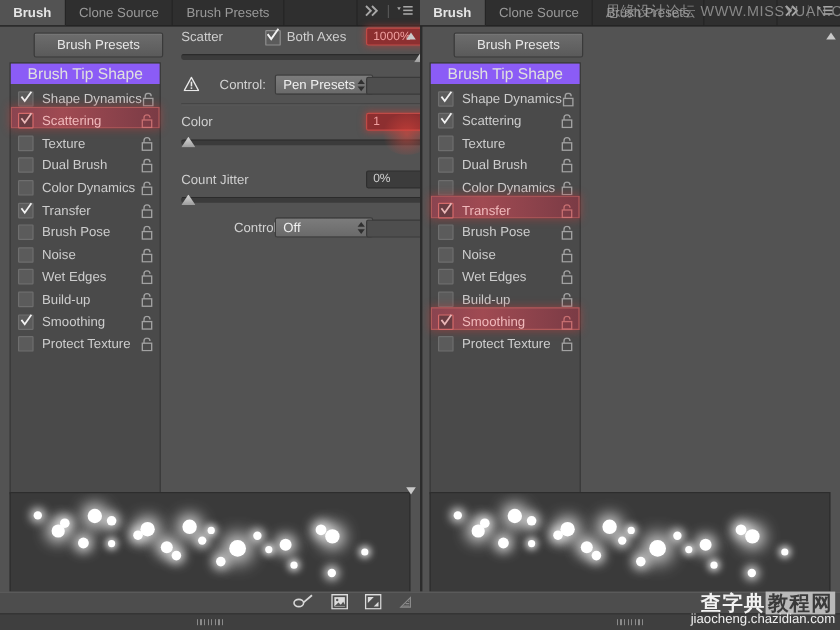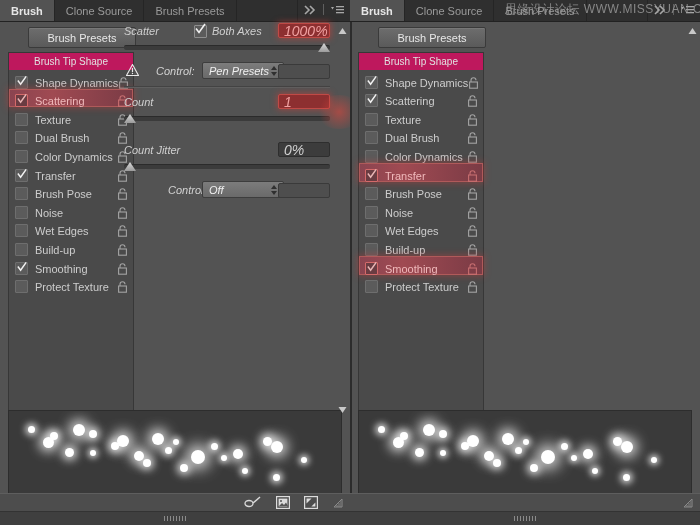--- a/index.html
+++ b/index.html
@@ -30,42 +30,42 @@
   
   .presetbtn{position:absolute;left:28px;top:27px;width:106px;height:19px;
     background:linear-gradient(#6d6d6d,#5a5a5a);border:1px solid #3a3a3a;border-radius:2px;
     display:flex;align-items:center;justify-content:center;color:#e8e8e8;font-size:11px;
     box-shadow:0 1px 0 rgba(255,255,255,.08) inset;}
 
   
   .list{position:absolute;left:8px;top:52px;width:124px;height:358px;
     background:#4a4a4a;border:1px solid #373737;}
   .list-head{height:17px;display:flex;align-items:center;justify-content:center;
-    color:#e0e0e0;font-size:10px;background:#be185d;}
+    color:#e0e0e0;font-size:13px;background:#8b5cf6;}
   .row{height:18.6px;display:flex;align-items:flex-end;padding:0 5px 0 6px;position:relative;}
   .row .cb{width:11px;height:11px;border:1px solid #6e6e6e;background:#5b5b5b;border-radius:1px;
     flex:none;position:relative;}
   .row .lbl{margin-left:7px;font-size:11px;color:#cdcdcd;flex:1;white-space:nowrap;}
   .row .lock{width:11px;height:12px;flex:none;opacity:.8;}
   .row.hl{background:linear-gradient(90deg,#8a4450,#a04a52 35%,#7a3b45);
           box-shadow:inset 0 0 0 1px #b05a5a, 0 0 7px 1px rgba(200,60,60,.45);}
   .row.hl .lbl{color:#f0b9bb;}
   .row.hl .cb{border-color:#d46a6a;background:#6a3c42;}
   .check{position:absolute;left:0;top:-2px;width:12px;height:12px;}
 
   
   .ctl{position:absolute;top:21px;width:206px;bottom:112px;}
-  .ctl.l{left:124px;font-style:italic;}
+  .ctl.l{left:151px;}
   .sec{position:relative;}
   .hr{height:1px;background:#434343;border-bottom:1px solid #5f5f5f;margin:4px 0;}
   .lrow{position:relative;height:20px;display:flex;align-items:center;}
   .lab{font-size:11px;color:#cfcfcf;white-space:nowrap;}
   .valbox{position:absolute;right:0;top:2px;width:52px;height:15px;background:#3c3c3c;
     border:1px solid #2e2e2e;border-radius:2px;display:flex;align-items:center;
-    padding-left:5px;font-size:14px;color:#d0d0d0;box-sizing:border-box;}
+    padding-left:5px;font-size:10px;color:#d0d0d0;box-sizing:border-box;}
   .valbox.red{background:#8d2f30;border-color:#c04a46;color:#f0a0a0;
     box-shadow:0 0 6px 1px rgba(210,60,55,.55);}
   .valbox.empty{background:#4e4e4e;border-color:#3a3a3a;}
 
   .slider{position:relative;height:11px;margin-top:1px;}
   .track{position:absolute;left:0;right:0;top:3px;height:4px;background:#3b3b3b;
     border-top:1px solid #2b2b2b;border-radius:2px;}
   .knob{position:absolute;top:1px;width:12px;height:9px;
     background:linear-gradient(#dadada,#9b9b9b);}
   .knob{clip-path:polygon(50% 0,100% 100%,0 100%);}
@@ -306,21 +306,21 @@
             </span>
           </span>
           <span class="valbox empty" style="top:4px"></span>
         </div>
       </div>
 
       <div class="hr"></div>
 
       <div class="sec">
         <div class="lrow">
-          <span class="lab">Count</span>
+          <span class="lab">Color</span>
           <span class="valbox red">1</span>
         </div>
         <div class="slider">
           <div class="track"></div>
           <div class="knob" id="k-count" style="left: 0px;"></div>
         </div>
         <div class="lrow" style="margin-top:16px">
           <span class="lab">Count Jitter</span>
           <span class="valbox">0%</span>
         </div>
@@ -623,13 +623,17 @@
     </div>
 
     <span class="sarrow" style="top:25px">
       <svg width="9" height="8" viewBox="0 0 9 8">
           <path d="M4.5 1l4 6h-8z" fill="#c9c9c9"></path>
         </svg>
     </span>
   </div>
 
   <div class="wm wm1">思缘设计论坛  WWW.MISSYUAN.COM</div>
+  <div class="wm wm2">
+    <div class="big"><span>查字典</span><b>教程网</b></div>
+    <div class="small">jiaocheng.chazidian.com</div>
+  </div>
 </div>
 
 </body></html>

